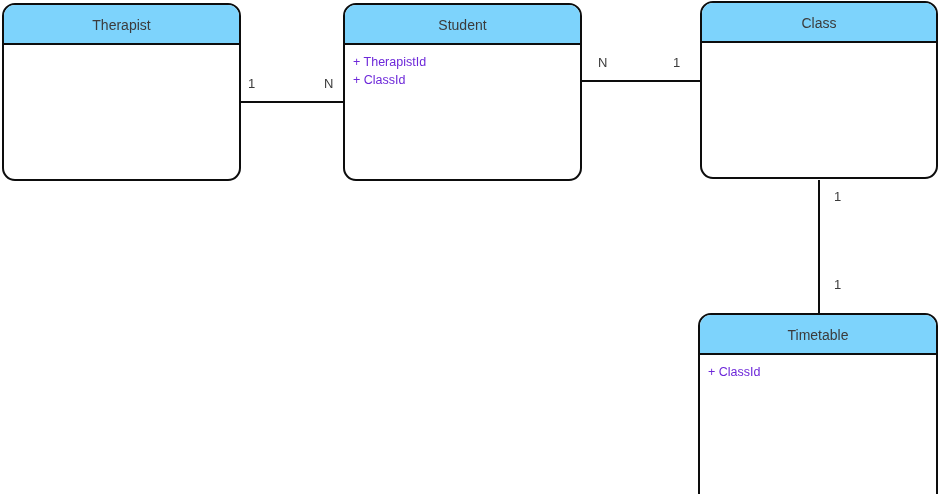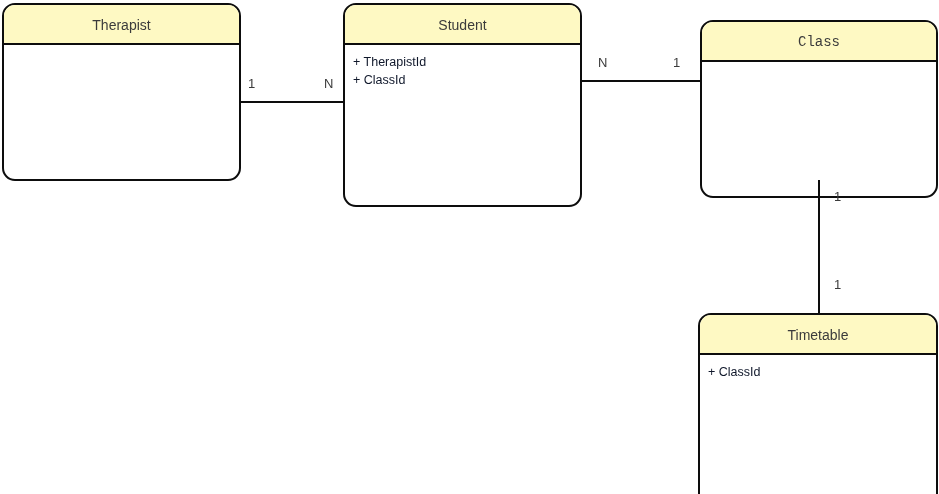--- a/index.html
+++ b/index.html
@@ -29,39 +29,39 @@
     overflow: hidden;
   }
   .uml-class-header {
     box-sizing: border-box;
     height: 40px;
     line-height: 40px;
     text-align: center;
     font-size: 14px;
     color: #3b3b3b;
     border-bottom: 2px solid #0d0d0d;
-    background: #fef9c3;
+    background: #7dd3fc;
     white-space: nowrap;
   }
   .uml-class-body {
     box-sizing: border-box;
     padding: 8px 0 0 8px;
     background: #ffffff;
   }
   .uml-attr {
     font-size: 12.5px;
-    color: #0f172a;
+    color: #6d28d9;
     line-height: 18px;
     white-space: nowrap;
   }
 
   
   #class-therapist { left: 2px;   top: 3px;   width: 239px; height: 178px; }
-  #class-student   { left: 343px; top: 3px;   width: 239px; height: 204px; }
-  #class-class     { left: 700px; top: 20px;   width: 238px; height: 178px; font-family: Liberation Mono, monospace; }
+  #class-student   { left: 343px; top: 3px;   width: 239px; height: 178px; }
+  #class-class     { left: 700px; top: 1px;   width: 238px; height: 178px; }
   #class-timetable { left: 698px; top: 313px; width: 240px; height: 195px; }
 
   
   .assoc-line-h {
     position: absolute;
     height: 0;
     border-top: 2px solid #0d0d0d;
   }
   .assoc-line-v {
     position: absolute;

